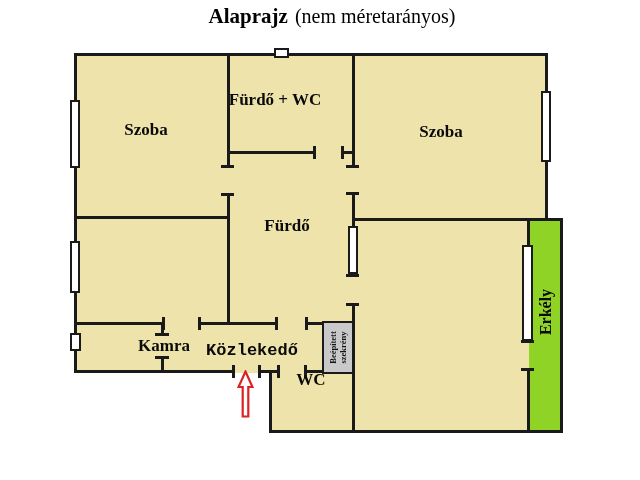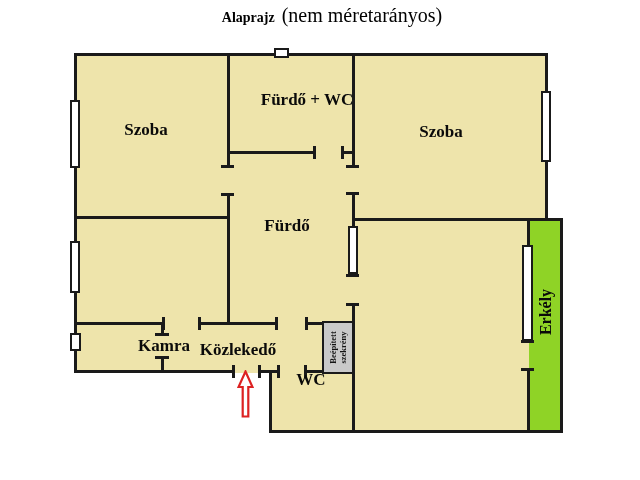--- a/index.html
+++ b/index.html
@@ -4,21 +4,21 @@
 <style>
   :root{
     --floor:#EEE4AB; --wall:#1A1A1A; --balcony:#8FD326;
     --closet:#C9C9C9; --arrow:#DD2222; --background:#FFFFFF;
   }
   html,body{margin:0;padding:0;}
   body{background:var(--background);font-family:"Liberation Serif",serif;}
   #stage{position:relative;width:640px;height:480px;background:var(--background);overflow:hidden;}
   .title{position:absolute;left:0;right:0;top:4px;text-align:center;transform:translateX(12px);
          font-size:20px;color:#000;white-space:nowrap;}
-  .title .main{font-weight:bold;font-size:14px;}
+  .title .main{font-weight:bold;font-size:21px;}
   .title .suffix{padding-left:7px;}
   .fill{position:absolute;background:var(--floor);}
   .wall{position:absolute;background:var(--wall);}
   .tick{position:absolute;background:var(--wall);}
   .win{position:absolute;background:#fff;border:2px solid var(--wall);box-sizing:border-box;}
   .room-label{position:absolute;transform:translate(-50%,-50%);font-weight:bold;font-size:17px;
               color:#0a0a0a;white-space:nowrap;text-align:center;}
   .konyha-block{line-height:22px;}
   .balcony-fill{position:absolute;background:var(--balcony);}
   .closet{position:absolute;background:var(--closet);border:2px solid var(--wall);box-sizing:border-box;
@@ -103,25 +103,25 @@
   <div class="win" style="left:348px;top:226px;width:10px;height:48px;"></div>
 
   <div class="closet" style="left:322px;top:321px;width:32px;height:53px;">
     <div class="closet-text">
       <div>Beépített</div>
       <div>szekrény</div>
     </div>
   </div>
 
   <div class="room-label" style="left:146px;top:130px;">Szoba</div>
-  <div class="room-label" style="left:307px;top:100px;">Fürdő + WC</div>
+  <div class="room-label" style="left:275px;top:100px;">Fürdő + WC</div>
   <div class="room-label" style="left:441px;top:132px;">Szoba</div>
   <div class="room-label" style="left:287px;top:226px;">Fürdő</div>
   <div class="room-label" style="left:120px;top:346px;margin-left:44px;">Kamra</div>
-  <div class="room-label" style="left:238px;top:350px;">Közlekedő</div>
+  <div class="room-label" style="left:252px;top:350px;font-family:Liberation Mono, monospace;">Közlekedő</div>
   <div class="room-label" style="left:311px;top:380px;">WC</div>
   <div class="erkely-label" style="left:546px;top:312px;">Erkély</div>
 
   <svg class="arrow-svg" style="left:237px;top:370px;" width="17" height="49" viewBox="0 0 17 49">
     <path d="M8.5,1.5 L15.5,17 L11.3,17 L11.3,46.5 L5.7,46.5 L5.7,17 L1.5,17 Z" fill="none" stroke="currentColor" stroke-width="2.2" stroke-linejoin="miter"></path>
   </svg>
 
 </div>
 
 </body></html>

